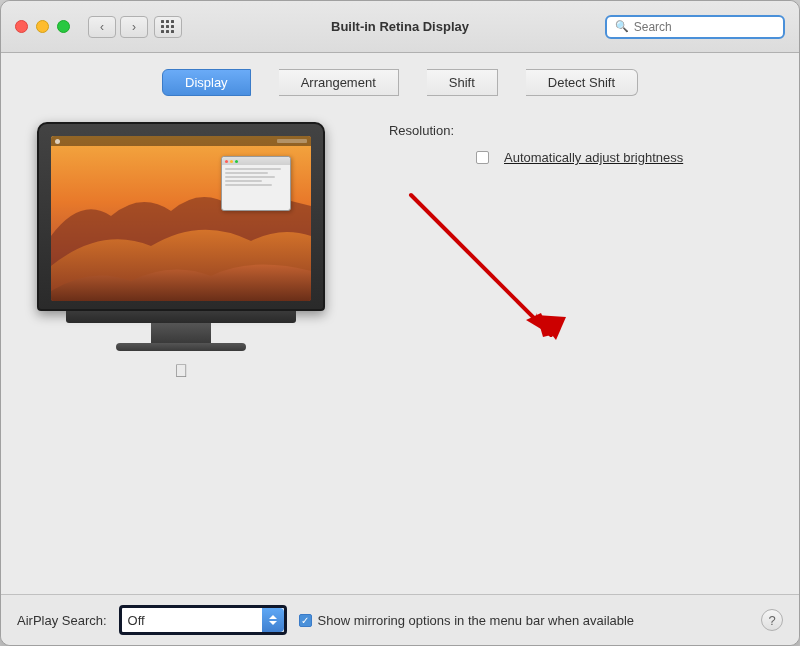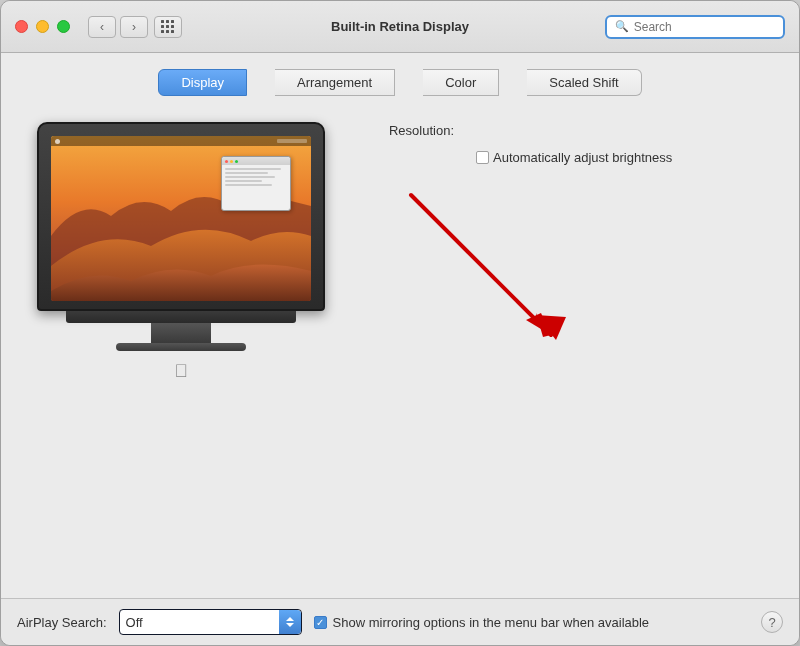--- a/index.html
+++ b/index.html
@@ -387,22 +387,23 @@
       height: 16px;
       background: white;
       border-radius: 50%;
       border: 1px solid #c0c0c0;
       box-shadow: 0 1px 3px rgba(0,0,0,0.3);
     }
 
     .auto-brightness {
       display: flex;
       align-items: center;
-      gap: 4px;
+      gap: 15px;
       margin-left: 105px;
+      text-decoration: underline;
     }
 
     .checkbox-box {
       width: 13px;
       height: 13px;
       border: 1px solid #a0a0a0;
       background: white;
       border-radius: 2px;
       flex-shrink: 0;
     }
@@ -426,24 +427,24 @@
     .airplay-label {
       font-size: 13px;
       color: #333;
       font-weight: 500;
     }
 
     .airplay-select {
       display: flex;
       align-items: center;
       background: white;
-      border: 1px solid #0f172a;
+      border: 3px solid #0f172a;
       border-radius: 4px;
       padding: 3px 6px;
-      width: 183px;
+      width: 168px;
       justify-content: space-between;
       cursor: pointer;
     }
 
     .airplay-select-text {
       font-size: 13px;
       color: #333;
     }
 
     .select-btn {
@@ -548,24 +549,24 @@
   <div class="content">
 
     <div class="tabs">
       <div class="tab active">
         <span>Display</span>
       </div>
       <div class="tab">
         <span>Arrangement</span>
       </div>
       <div class="tab">
-        <span>Color</span>
+        <span>Shift</span>
       </div>
       <div class="tab">
-        <span>Scaled Shift</span>
+        <span>Detect Shift</span>
       </div>
     </div>
 
     <div class="main-panel">
 
       <div class="monitor-area">
         <div class="monitor-wrap">
           <div class="monitor-bezel">
             <div class="monitor-screen">
               <div class="screen-bg">

